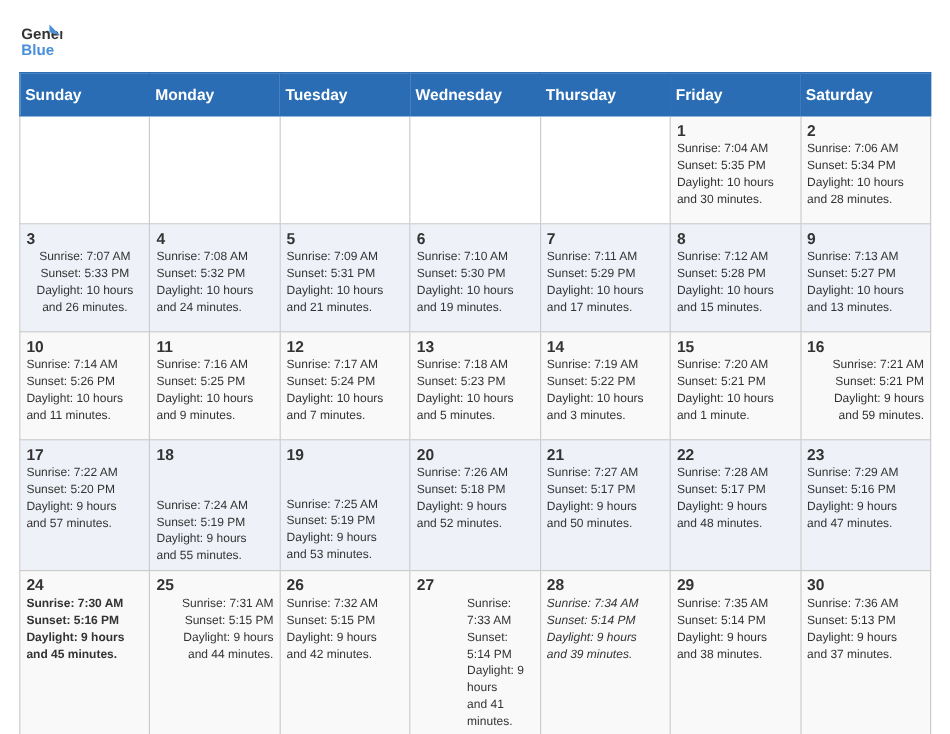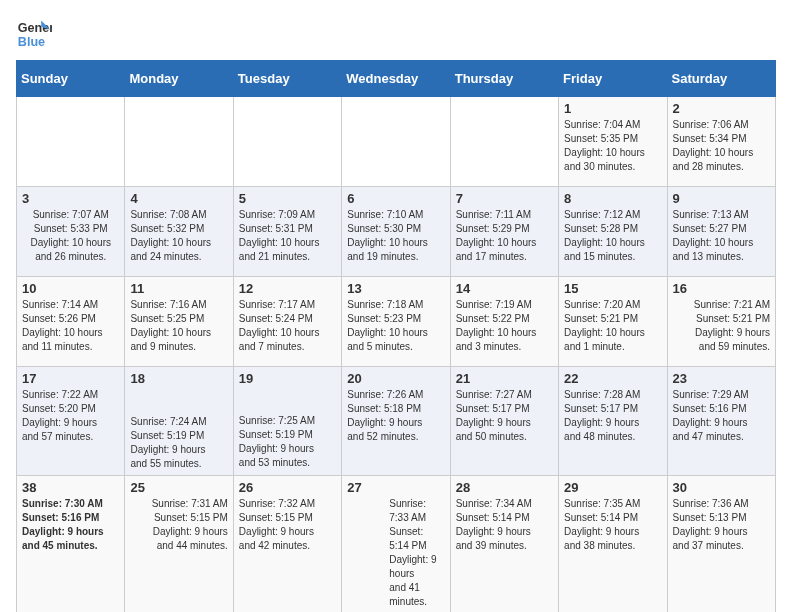--- a/index.html
+++ b/index.html
@@ -281,21 +281,21 @@
         <td>
           <span class="day-num">23</span>
           <div class="day-info" style="white-space: pre-line;">Sunrise: 7:29 AM
 Sunset: 5:16 PM
 Daylight: 9 hours
 and 47 minutes.</div>
         </td>
       </tr>
       <tr>
         <td>
-          <span class="day-num">38</span>
+          <span class="day-num">24</span>
           <div class="day-info" style="white-space: pre-line; font-weight: bold;">Sunrise: 7:30 AM
 Sunset: 5:16 PM
 Daylight: 9 hours
 and 45 minutes.</div>
         </td>
         <td>
           <span class="day-num">25</span>
           <div class="day-info" style="white-space: pre-line; text-align: right;">Sunrise: 7:31 AM
 Sunset: 5:15 PM
 Daylight: 9 hours
@@ -310,21 +310,21 @@
         </td>
         <td>
           <span class="day-num">27</span>
           <div class="day-info" style="white-space: pre-line; margin-left: 42px;">Sunrise: 7:33 AM
 Sunset: 5:14 PM
 Daylight: 9 hours
 and 41 minutes.</div>
         </td>
         <td>
           <span class="day-num">28</span>
-          <div class="day-info" style="white-space: pre-line;">Sunrise: 7:34 AM
+          <div class="day-info" style="white-space: pre-line; font-style: italic;">Sunrise: 7:34 AM
 Sunset: 5:14 PM
 Daylight: 9 hours
 and 39 minutes.</div>
         </td>
         <td>
           <span class="day-num">29</span>
           <div class="day-info" style="white-space: pre-line;">Sunrise: 7:35 AM
 Sunset: 5:14 PM
 Daylight: 9 hours
 and 38 minutes.</div>

